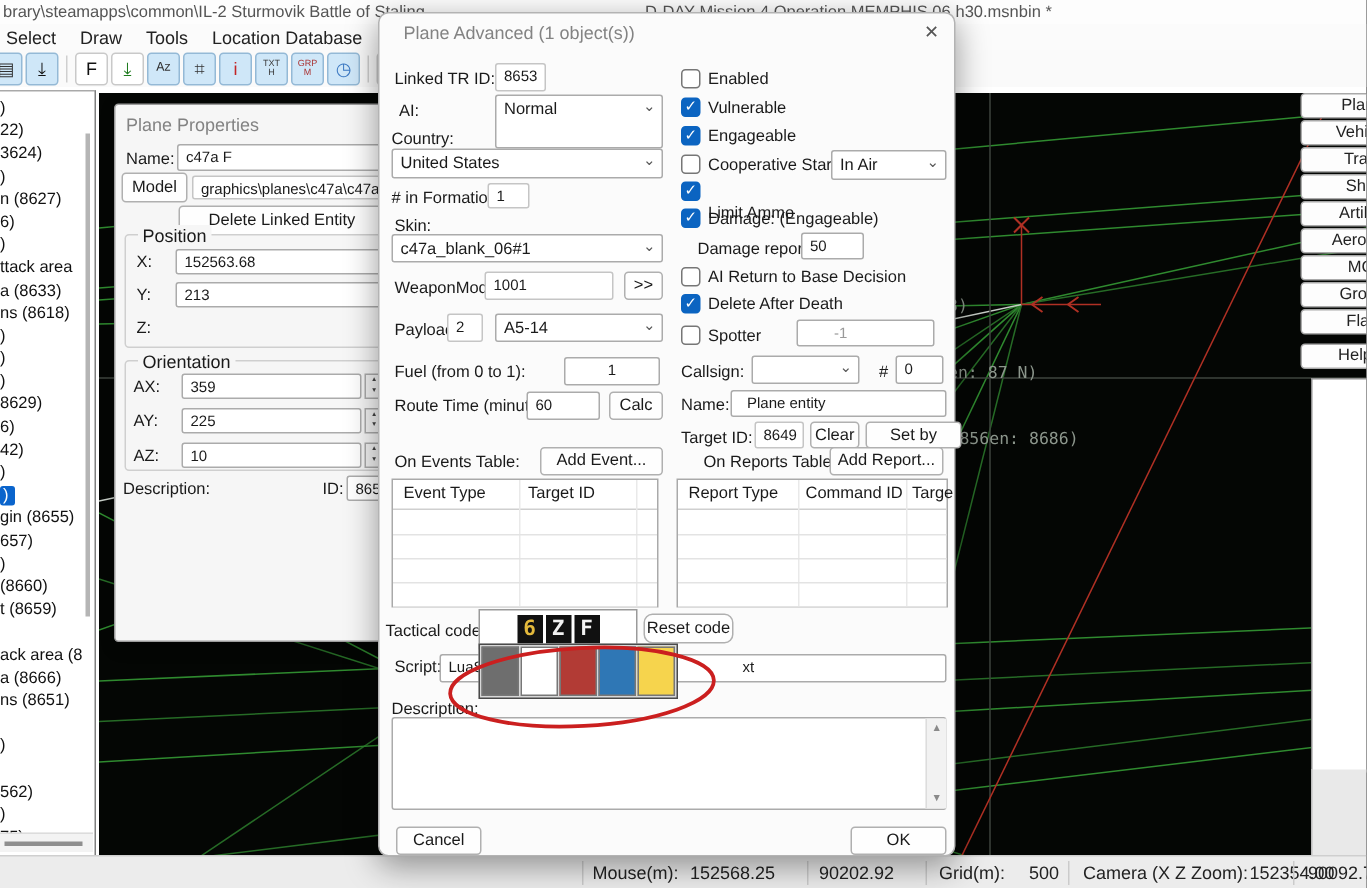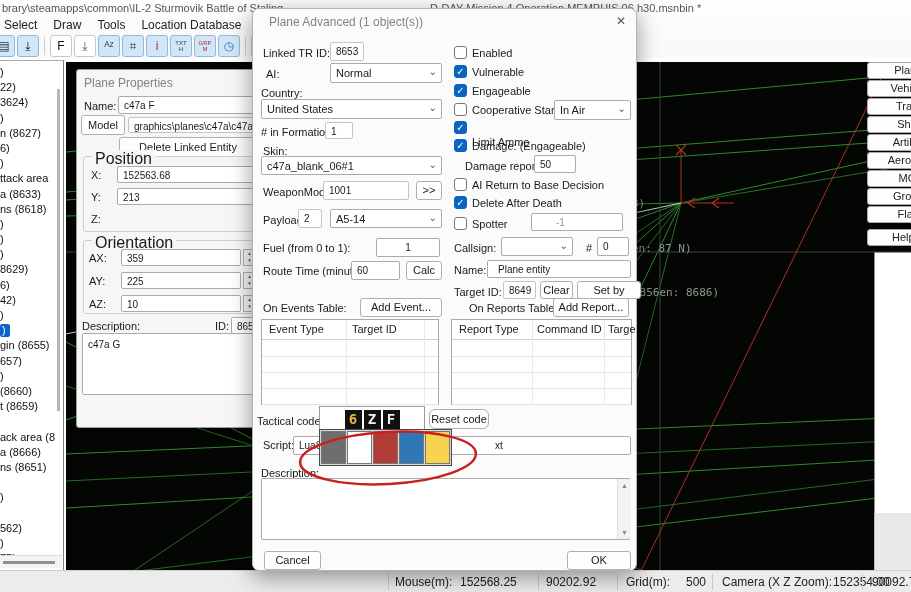--- a/index.html
+++ b/index.html
@@ -39,21 +39,21 @@
   #pp{left:76px;top:69px;width:186px;height:359px;background:#f6f6f6;border:1px solid #9c9c9c;border-radius:3px;box-shadow:2px 3px 10px rgba(0,0,0,.35);z-index:5;}
   #adv{left:252px;top:8px;width:385px;height:563px;background:#fbfbfb;border:1px solid #b3b3b3;border-radius:7px;box-shadow:0 6px 22px rgba(0,0,0,.4);z-index:10;}
   .dtitle{position:absolute;font-size:12px;color:#838383;white-space:nowrap;}
   .fld{position:absolute;background:#fff;border:1px solid #ababab;border-radius:2px;box-sizing:border-box;font-size:10px;line-height:15px;padding:1px 0 0 5px;white-space:nowrap;overflow:hidden;}
   .fld.dis{color:#9a9a9a;}
   .sel{position:absolute;background:#fff;border:1px solid #ababab;border-radius:2px;box-sizing:border-box;font-size:11px;line-height:16px;padding:1px 14px 0 5px;white-space:nowrap;overflow:hidden;}
   .sel .chev{position:absolute;right:4px;top:0px;color:#555;font-size:10px;}
   .btn{position:absolute;background:#fefefe;border:1px solid #b0b0b0;border-radius:3px;box-sizing:border-box;text-align:center;font-size:11px;line-height:15px;color:#1a1a1a;}
   .lbl{position:absolute;font-size:11px;color:#1a1a1a;white-space:nowrap;}
   .grp{position:absolute;border:1px solid #cfcfcf;border-radius:3px;}
-  .grplbl{position:absolute;font-size:16px;background:inherit;padding:0 3px;white-space:nowrap;}
+  .grplbl{position:absolute;font-size:12px;background:inherit;padding:0 3px;white-space:nowrap;}
   .cb{position:absolute;width:13px;height:13px;border:1px solid #767676;border-radius:3px;background:#fff;box-sizing:border-box;text-align:center;line-height:11px;font-size:10px;color:#fff;}
   .cb.on{background:#0b64c1;border-color:#0b64c1;}
   .spin{position:absolute;width:13px;height:17px;border:1px solid #ababab;background:#f2f2f2;box-sizing:border-box;font-size:5px;line-height:7px;text-align:center;color:#444;}
   .tbl{position:absolute;background:#fff;border:1px solid #a9a9a9;box-sizing:border-box;}
   .tbl .hdr{position:absolute;top:3px;font-size:11px;color:#1a1a1a;white-space:nowrap;}
   .tbl .hline{position:absolute;left:0;width:100%;height:1px;background:#e3e3e3;}
   .tbl .vline{position:absolute;top:0;width:1px;height:100%;background:#e9e9e9;}
   .tbl .hdrline{position:absolute;left:0;top:19px;width:100%;height:1px;background:#cfcfcf;}
   #tacbox{position:absolute;background:#fff;border:1px solid #9a9a9a;display:flex;align-items:center;justify-content:center;gap:2px;}
   .tac{width:17px;height:19px;background:#111;color:#eee;font-family:"DejaVu Sans Mono",monospace;font-weight:bold;font-size:14px;text-align:center;line-height:19px;}
@@ -248,31 +248,30 @@
     <div class="lbl" style="left:12px;top:205px">AY:</div>
     <div class="fld" style="left:44px;top:202px;width:120px;height:17px">225</div>
     <div class="spin" style="left:166px;top:202px"><span>▴</span><br><span>▾</span></div>
     <div class="lbl" style="left:12px;top:228px">AZ:</div>
     <div class="fld" style="left:44px;top:225px;width:120px;height:17px">10</div>
     <div class="spin" style="left:166px;top:225px"><span>▴</span><br><span>▾</span></div>
 
     <div class="lbl" style="left:5px;top:250px">Description:</div>
     <div class="lbl" style="left:138px;top:250px">ID:</div>
     <div class="fld" style="left:154px;top:247px;width:30px;height:17px">8652</div>
-    <div class="fld" style="left:5px;top:263px;width:177px;height:62px;padding-top:3px">c47a G</div>
   </div>
 
   <div id="adv" class="dialog">
     <div class="dtitle" style="left:16px;top:6px">Plane Advanced (1 object(s))</div>
     <div class="abs" style="left:363px;top:5px;font-size:12px;color:#555">✕</div>
 
     <div class="lbl" style="left:10px;top:38px">Linked TR ID:</div>
     <div class="fld" style="left:77px;top:33px;width:34px;height:19px;border-color:#c5c5c5">8653</div>
     <div class="lbl" style="left:13px;top:59px">AI:</div>
-    <div class="sel" style="left:77px;top:54px;width:112px;height:20px"><span>Normal</span><span class="chev">⌄</span></div>
+    <div class="sel" style="left:77px;top:54px;width:112px;height:36px"><span>Normal</span><span class="chev">⌄</span></div>
     <div class="lbl" style="left:8px;top:78px">Country:</div>
     <div class="sel" style="left:8px;top:90px;width:181px;height:20px"><span>United States</span><span class="chev">⌄</span></div>
     <div class="lbl" style="left:8px;top:117px"># in Formation:</div>
     <div class="fld" style="left:72px;top:113px;width:28px;height:17px;border-color:#c5c5c5">1</div>
     <div class="lbl" style="left:10px;top:136px">Skin:</div>
     <div class="sel" style="left:8px;top:147px;width:181px;height:19px"><span>c47a_blank_06#1</span><span class="chev">⌄</span></div>
     <div class="lbl" style="left:10px;top:177px">WeaponMods:</div>
     <div class="fld" style="left:70px;top:172px;width:86px;height:19px;border-color:#c5c5c5">1001</div>
     <div class="btn" style="left:163px;top:172px;width:26px;height:19px;line-height:17px">&gt;&gt;</div>
     <div class="lbl" style="left:10px;top:205px">Payload:</div>

